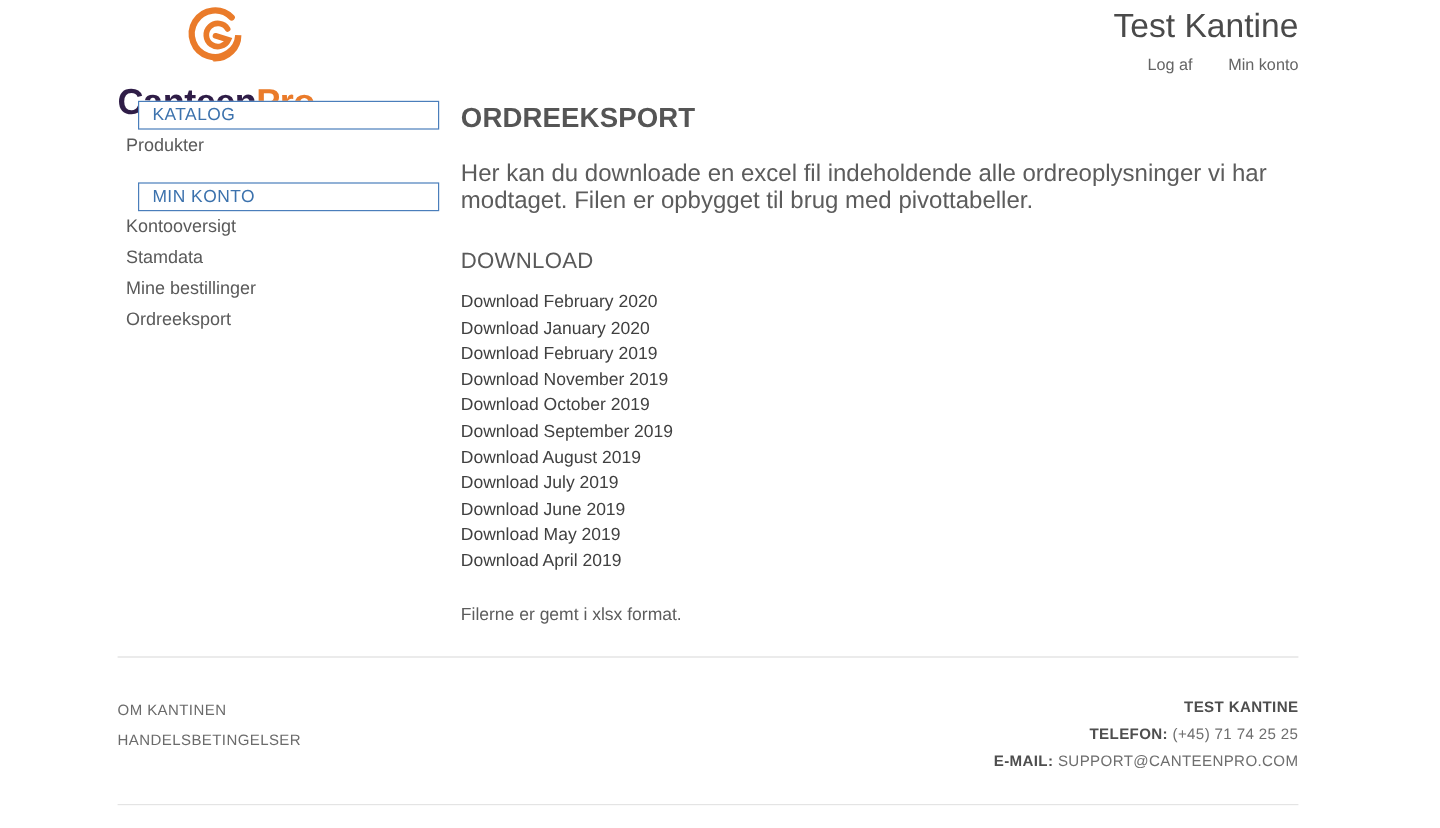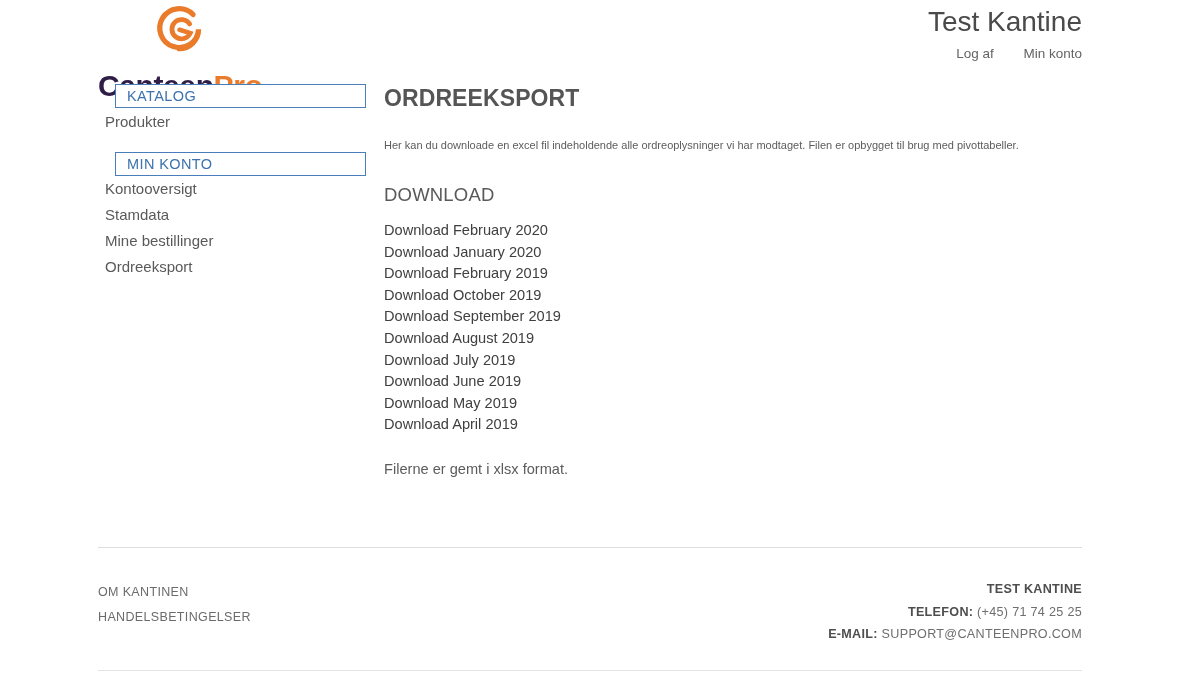--- a/index.html
+++ b/index.html
@@ -145,21 +145,21 @@
     margin: 0;
     font-size: 23px;
     font-weight: bold;
     color: #555555;
     letter-spacing: 0.1px;
     line-height: 28px;
   }
 
   .intro {
     margin: 22px 0 0 0;
-    font-size: 11px;
+    font-size: 20px;
     line-height: 22px;
     color: #5c5c5c;
     max-width: 700px;
   }
 
   .section-title {
     margin: 27px 0 0 0;
     font-size: 18.5px;
     font-weight: normal;
     color: #595959;
@@ -315,20 +315,21 @@
 
     <main class="main">
       <h1 class="page-title">ORDREEKSPORT</h1>
       <p class="intro">Her kan du downloade en excel fil indeholdende alle ordreoplysninger vi har modtaget. Filen er opbygget til brug med pivottabeller.</p>
       <h2 class="section-title">DOWNLOAD</h2>
 
       <ul class="download-list">
         <li><a href="#">Download February 2020</a></li>
         <li><a href="#">Download January 2020</a></li>
         <li><a href="#">Download February 2019</a></li>
+        <li><a href="#">Download November 2019</a></li>
         <li><a href="#">Download October 2019</a></li>
         <li><a href="#">Download September 2019</a></li>
         <li><a href="#">Download August 2019</a></li>
         <li><a href="#">Download July 2019</a></li>
         <li><a href="#">Download June 2019</a></li>
         <li><a href="#">Download May 2019</a></li>
         <li><a href="#">Download April 2019</a></li>
       </ul>
 
       <p class="note">Filerne er gemt i xlsx format.</p>

